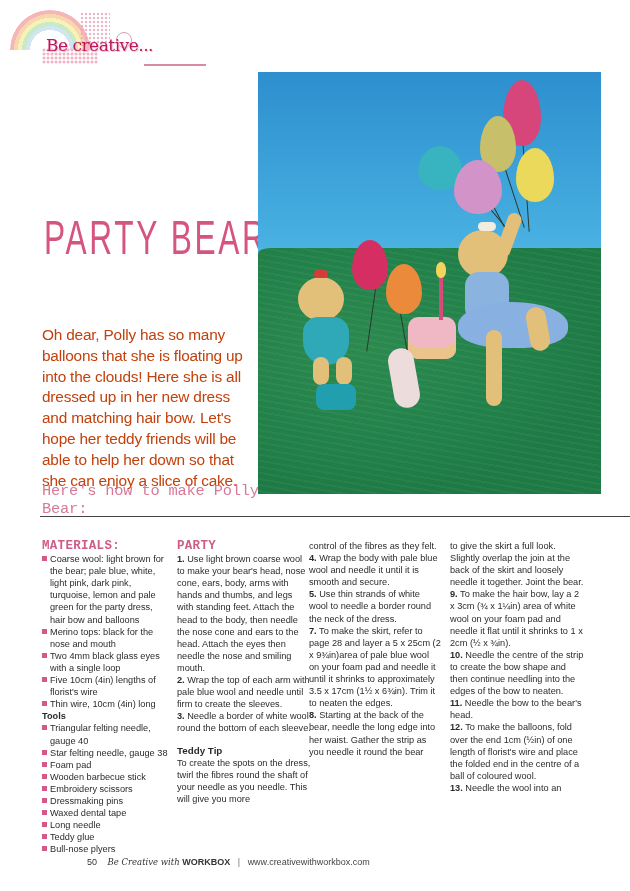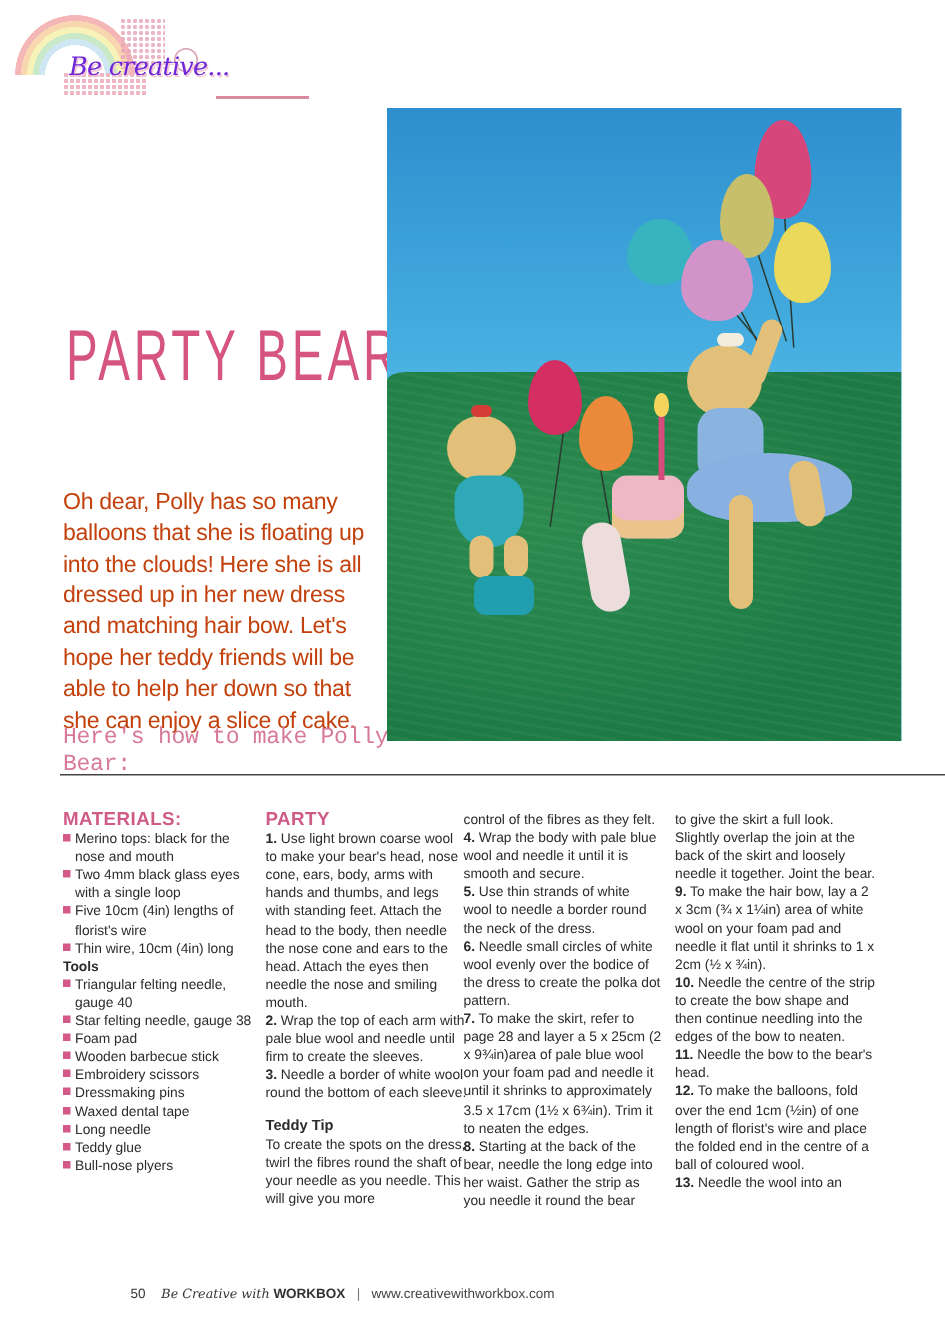--- a/index.html
+++ b/index.html
@@ -9,22 +9,22 @@
   
   .logo { position: absolute; left: 4px; top: 2px; width: 210px; height: 70px; }
   .rainbow { position: absolute; left: 6px; top: 8px; width: 80px; height: 80px; border-radius: 50%;
     background: radial-gradient(circle at 50% 50%, transparent 0 20px,
       #cfe7f2 20px 24px, #c9e9c9 24px 28px, #f7f2b8 28px 32px, #f8d6b0 32px 36px, #f4b6b6 36px 40px, transparent 40px);
     clip-path: inset(0 0 50% 0); }
   .logo-dots { position: absolute; left: 76px; top: 10px; width: 30px; height: 34px;
     background-image: radial-gradient(#e7a4b8 1.3px, transparent 1.6px); background-size: 4px 4px; opacity: .8; }
   .logo-blocks { position: absolute; left: 38px; top: 46px; width: 56px; height: 16px;
     background-image: radial-gradient(#f0b6c6 1.4px, transparent 1.7px); background-size: 4px 4px; }
-  .logo-text { position: absolute; left: 42px; top: 33px; font-family: "DejaVu Serif", serif; font-style: italic;
-    font-size: 17px; color: #6d28d9; letter-spacing: -0.5px; text-shadow: 1px 1px 0 #f3c7d3; }
+  .logo-text { position: absolute; left: 42px; top: 33px; font-family: "DejaVu Serif", serif; 
+    font-size: 17px; color: #be185d; letter-spacing: -0.5px; text-shadow: 1px 1px 0 #f3c7d3; }
   .logo-line { position: absolute; left: 140px; top: 62px; width: 62px; height: 2px; background: #d98ca0; }
   .logo-swirl { position: absolute; left: 112px; top: 30px; width: 16px; height: 16px; border: 1px solid #d9a0b0; border-radius: 50%; }
 
   
   .title { position: absolute; left: 44px; top: 210px; font-family: "Liberation Sans", sans-serif;
     font-size: 48px; font-weight: 400; letter-spacing: 4px; color: #d5557e; transform: scaleX(0.66); transform-origin: left top; white-space: nowrap; }
 
   .intro { position: absolute; left: 42px; top: 325px; width: 210px; font-family: "Liberation Sans", sans-serif;
     font-size: 15.4px; line-height: 20.8px; color: #c2410c; font-weight: 300; letter-spacing: -0.2px; }
   .howto { position: absolute; left: 42px; top: 482px; width: 220px; font-family: Liberation Mono, monospace;
@@ -44,21 +44,21 @@
 
   
   .divider { position: absolute; left: 40px; top: 516px; width: 590px; height: 1px; background: #444; }
 
   
   .col { position: absolute; top: 540px; font-family: "Liberation Sans", sans-serif; font-size: 9.2px; line-height: 12.1px; color: #2b2b2b; }
   .col1 { left: 42px; width: 128px; }
   .col2 { left: 177px; width: 134px; top: 540px; }
   .col3 { left: 309px; width: 132px; top: 540px; }
   .col4 { left: 450px; width: 136px; top: 540px; }
-  .section-head { font-family: Liberation Sans, sans-serif; font-weight: 700; color: #cf5c87; font-size: 12.5px; letter-spacing: 0.3px; margin-bottom: 1px; }
+  .section-head { font-family: Liberation Mono, monospace; font-weight: 700; color: #cf5c87; font-size: 12.5px; letter-spacing: 0.3px; margin-bottom: 1px; }
   .bullet-list { list-style: none; }
   .bullet-list li { position: relative; padding-left: 8px; }
   .bullet-list li::before { content: ""; position: absolute; left: 0; top: 3px; width: 5px; height: 5px; background: #d35a88; }
   .sub-head { font-weight: 700; }
   .step-num { font-weight: 700; }
   .tip-head { font-weight: 700; font-size: 9.8px; margin-top: 10px; }
 
   
   .footer { position: absolute; left: 40px; top: 857px; font-family: "Liberation Sans", sans-serif; font-size: 9px; color: #333; white-space: nowrap; }
   .footer .pg { margin-right: 8px; padding-left: 47px; }
@@ -122,20 +122,21 @@
   <div class="bear-part" style="left:228px;top:258px;width:16px;height:76px;border-radius:8px;"></div>
   <div class="bear-part" style="left:270px;top:235px;width:20px;height:44px;border-radius:10px;transform:rotate(-10deg);"></div>
   <div class="bear-part" style="left:244px;top:140px;width:14px;height:46px;border-radius:7px;transform:rotate(20deg);"></div>
 </div>
 
 <div class="divider"></div>
 
 <div class="col col1">
   <div class="section-head">MATERIALS:</div>
   <ul class="bullet-list">
+    <li>Coarse wool: light brown for the bear; pale blue, white, light pink, dark pink, turquoise, lemon and pale green for the party dress, hair bow and balloons</li>
     <li>Merino tops: black for the nose and mouth</li>
     <li>Two 4mm black glass eyes with a single loop</li>
     <li>Five 10cm (4in) lengths of florist's wire</li>
     <li>Thin wire, 10cm (4in) long</li>
   </ul>
   <div class="sub-head">Tools</div>
   <ul class="bullet-list">
     <li>Triangular felting needle, gauge 40</li>
     <li>Star felting needle, gauge 38</li>
     <li>Foam pad</li>
@@ -155,21 +156,20 @@
   <p><span class="step-num">2.</span><span> Wrap the top of each arm with pale blue wool and needle until firm to create the sleeves.</span></p>
   <p><span class="step-num">3.</span><span> Needle a border of white wool round the bottom of each sleeve.</span></p>
   <div class="tip-head">Teddy Tip</div>
   <p>To create the spots on the dress, twirl the fibres round the shaft of your needle as you needle. This will give you more</p>
 </div>
 
 <div class="col col3">
   <p>control of the fibres as they felt.</p>
   <p><span class="step-num">4.</span><span> Wrap the body with pale blue wool and needle it until it is smooth and secure.</span></p>
   <p><span class="step-num">5.</span><span> Use thin strands of white wool to needle a border round the neck of the dress.</span></p>
-  <p><span class="step-num">6.</span><span> Needle small circles of white wool evenly over the bodice of the dress to create the polka dot pattern.</span></p>
   <p><span class="step-num">7.</span><span> To make the skirt, refer to page 28 and layer a 5 x 25cm (2 x 9¾in)area of pale blue wool on your foam pad and needle it until it shrinks to approximately 3.5 x 17cm (1½ x 6¾in). Trim it to neaten the edges.</span></p>
   <p><span class="step-num">8.</span><span> Starting at the back of the bear, needle the long edge into her waist. Gather the strip as you needle it round the bear</span></p>
 </div>
 
 <div class="col col4">
   <p>to give the skirt a full look. Slightly overlap the join at the back of the skirt and loosely needle it together. Joint the bear.</p>
   <p><span class="step-num">9.</span><span> To make the hair bow, lay a 2 x 3cm (¾ x 1¼in) area of white wool on your foam pad and needle it flat until it shrinks to 1 x 2cm (½ x ¾in).</span></p>
   <p><span class="step-num">10.</span><span> Needle the centre of the strip to create the bow shape and then continue needling into the edges of the bow to neaten.</span></p>
   <p><span class="step-num">11.</span><span> Needle the bow to the bear's head.</span></p>
   <p><span class="step-num">12.</span><span> To make the balloons, fold over the end 1cm (½in) of one length of florist's wire and place the folded end in the centre of a ball of coloured wool.</span></p>

